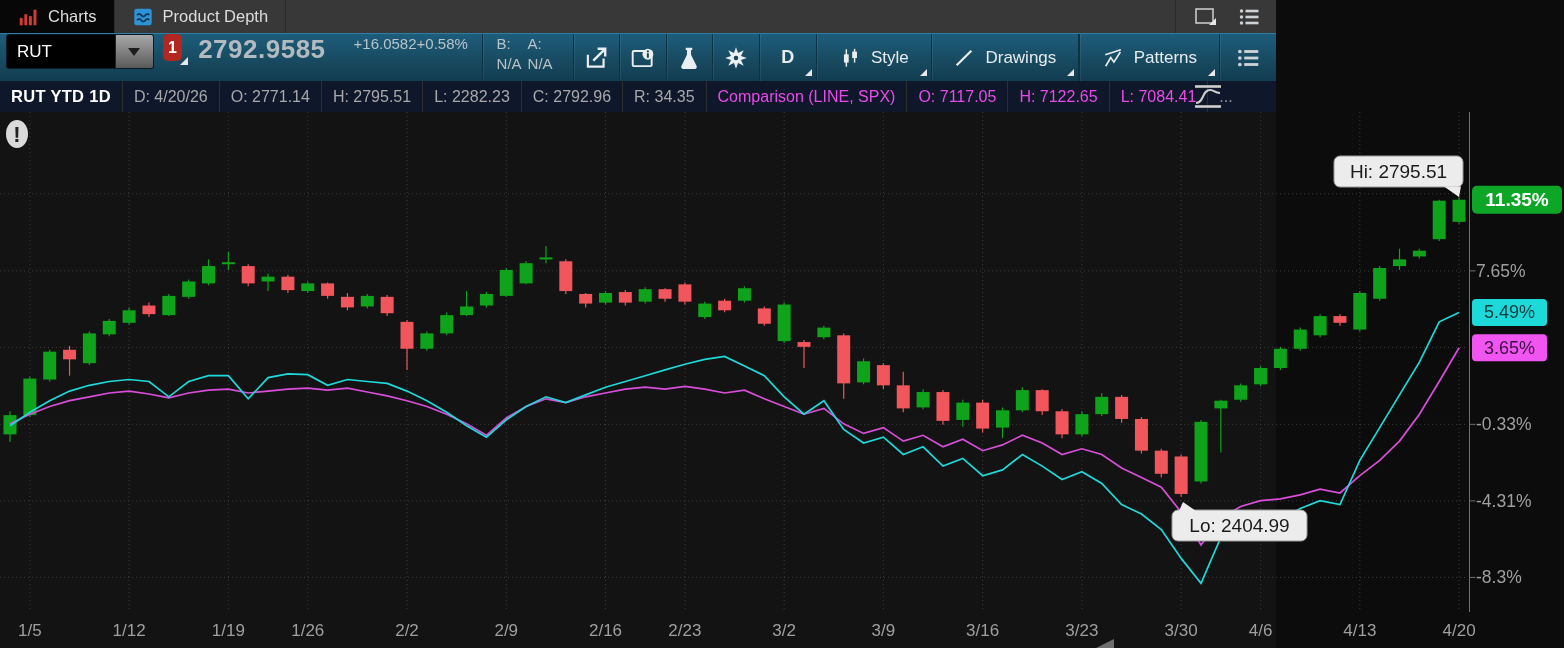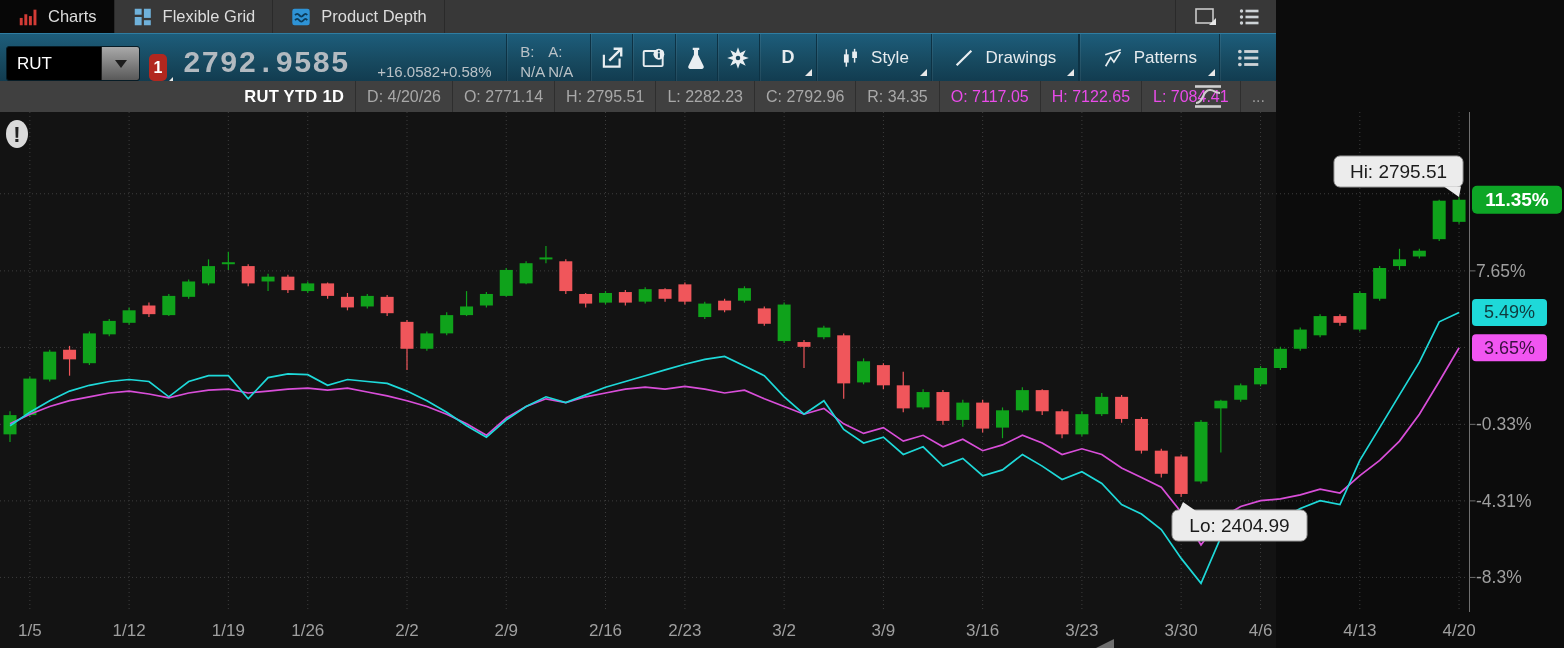--- a/index.html
+++ b/index.html
@@ -8,39 +8,39 @@
 
   
   .tabbar{height:33px;background:#383838;display:flex;align-items:stretch;position:relative;flex:0 0 33px;}
   .tab{display:flex;align-items:center;gap:9px;padding:0 17px;color:#dddddd;font-size:16.5px;border-right:1px solid #2a2a2a;cursor:default;}
   .tab.active{background:#070707;}
   .ticon{width:22px;height:22px;flex:0 0 22px;}
   .tabbar-right{margin-left:auto;display:flex;align-items:center;gap:14px;padding-right:12px;border-left:1px solid #2a2a2a;padding-left:14px;}
   .tb-iconbtn{position:relative;width:30px;height:26px;display:flex;align-items:center;justify-content:center;}
 
   
-  .toolbar{height:47px;flex:0 0 47px;background:linear-gradient(180deg,#1d5d7b 0%,#17495f 60%,#123c50 100%);border-top:1px solid #2f7da2;display:flex;align-items:flex-end;color:#e6ebee;}
+  .toolbar{height:47px;flex:0 0 47px;background:linear-gradient(180deg,#1d5d7b 0%,#17495f 60%,#123c50 100%);border-top:1px solid #2f7da2;display:flex;align-items:flex-start;color:#e6ebee;}
   .vsep{width:1px;align-self:stretch;background:#0d3244;box-shadow:1px 0 0 rgba(255,255,255,.07);}
   .combo{margin-left:6px;width:204px;height:33px;background:#000;border:1px solid #071c26;border-radius:3px;display:flex;align-items:center;overflow:hidden;}
   .combo-text{flex:1;color:#fff;font-size:17px;padding-left:10px;}
   .combo-btn{width:37px;height:100%;background:linear-gradient(180deg,#a9a9a9,#595959);display:flex;align-items:center;justify-content:center;border-left:1px solid #222;}
   .combo-btn .tri{width:0;height:0;border-left:6px solid transparent;border-right:6px solid transparent;border-top:8px solid #1d1d1d;}
   .linkbadge{position:relative;margin-left:9px;width:27px;height:27px;background:#b2271f;border-radius:5px;color:#fff;font-weight:bold;font-size:16px;display:flex;align-items:center;justify-content:center;}
   .linkbadge::after{content:"";position:absolute;right:-6px;bottom:-4px;border-left:8px solid transparent;border-bottom:8px solid #e8e8e8;}
-  .price{margin:0 14px 0 16px;font-size:30px;font-weight:bold;color:#b3bac0;letter-spacing:.5px;font-family:Liberation Mono, monospace;}
+  .price{margin:0 14px 0 16px;font-size:26px;font-weight:bold;color:#b3bac0;letter-spacing:.5px;}
   .stack{display:flex;flex-direction:row;justify-content:center;line-height:1.3;font-size:15px;color:#bac2c7;padding:0 14px;}
   .iconbtn{position:relative;width:64px;height:47px;display:flex;align-items:center;justify-content:center;}
   .iconbtn svg{width:26px;height:26px;}
   .ddbtn{position:relative;display:flex;align-items:center;gap:10px;height:47px;padding:0 22px;font-size:17px;color:#e6ebee;}
   .ddbtn::after,.tb-dd::after{content:"";position:absolute;right:4px;bottom:5px;border-left:7px solid transparent;border-bottom:7px solid #e8e8e8;}
   .dlabel{font-size:18px;font-weight:bold;}
   .toolbar-right{margin-left:auto;display:flex;align-items:stretch;}
 
   
-  .statusbar{height:31px;flex:0 0 31px;background:#404040;display:flex;align-items:stretch;font-size:16px;color:#a8a8a8;position:relative;white-space:nowrap;justify-content:flex-end;}
+  .statusbar{height:31px;flex:0 0 31px;background:#0f172a;display:flex;align-items:stretch;font-size:16px;color:#a8a8a8;position:relative;white-space:nowrap;}
   .cell{display:flex;align-items:center;padding:0 11px;border-right:1px solid #2e2e2e;}
   .cell.title{color:#fff;font-weight:bold;font-size:16.5px;letter-spacing:.3px;}
   .cell.magenta{color:#e94be9;}
   .cell.ellip{border-right:none;color:#9a9a9a;}
   .mode-icon{position:absolute;right:50px;top:2px;width:36px;height:27px;}
 
   
   .chartwrap{position:relative;flex:1;background:#131313;}
   #chart-svg{position:absolute;left:0;top:0;}
   #chart-svg text{font-family:"Liberation Sans",sans-serif;}
@@ -59,29 +59,20 @@
 
   <div class="tabbar">
     <div class="tab active">
       <svg class="ticon" viewBox="0 0 24 24">
         <rect x="3" y="13" width="3.2" height="8" fill="#d23b36"></rect>
           <rect x="8" y="9" width="3.2" height="12" fill="#d23b36"></rect>
         <rect x="13" y="11" width="3.2" height="10" fill="#d23b36"></rect>
           <rect x="18" y="4" width="3.2" height="17" fill="#d23b36"></rect>
       </svg>
       <span>Charts</span>
-    </div>
-    <div class="tab">
-      <svg class="ticon" viewBox="0 0 24 24">
-        <rect x="3" y="3" width="7.5" height="6.5" fill="#6fb1da"></rect>
-          <rect x="3" y="12" width="7.5" height="9" fill="#6fb1da"></rect>
-        <rect x="13" y="3" width="7.5" height="10" fill="#6fb1da"></rect>
-          <rect x="13" y="15.5" width="7.5" height="5.5" fill="#6fb1da"></rect>
-      </svg>
-      <span>Flexible Grid</span>
     </div>
     <div class="tab">
       <svg class="ticon" viewBox="0 0 24 24">
         <rect x="2.5" y="3" width="19" height="18" rx="2.5" fill="#2e93d6"></rect>
         <path d="M5.5 10 q2.4 -3 4.6 0 t4.6 0 t4 0" fill="none" stroke="#0c3a58" stroke-width="2"></path>
         <path d="M5.5 15.5 q2.4 -3 4.6 0 t4.6 0 t4 0" fill="none" stroke="#0c3a58" stroke-width="2"></path>
       </svg>
       <span>Product Depth</span>
     </div>
     <div class="tabbar-right">
@@ -197,20 +188,21 @@
   </div>
 
   <div class="statusbar">
     <div class="cell title">RUT YTD 1D</div>
     <div class="cell">D: 4/20/26</div>
     <div class="cell">O: 2771.14</div>
     <div class="cell">H: 2795.51</div>
     <div class="cell">L: 2282.23</div>
     <div class="cell">C: 2792.96</div>
     <div class="cell">R: 34.35</div>
+    <div class="cell magenta">Comparison (LINE, SPX)</div>
     <div class="cell magenta">O: 7117.05</div>
     <div class="cell magenta">H: 7122.65</div>
     <div class="cell magenta">L: 7084.41</div>
     <div class="cell ellip">...</div>
     <svg class="mode-icon" viewBox="0 0 36 27">
       <line x1="5" y1="3.5" x2="31" y2="3.5" stroke="#cfcfcf" stroke-width="2.6"></line>
       <line x1="5" y1="23.5" x2="31" y2="23.5" stroke="#cfcfcf" stroke-width="2.6"></line>
       <path d="M6 20 C14 20 12 7 20 7 C25 7 24 10 30 10" fill="none" stroke="#cfcfcf" stroke-width="2"></path>
     </svg>
   </div>

